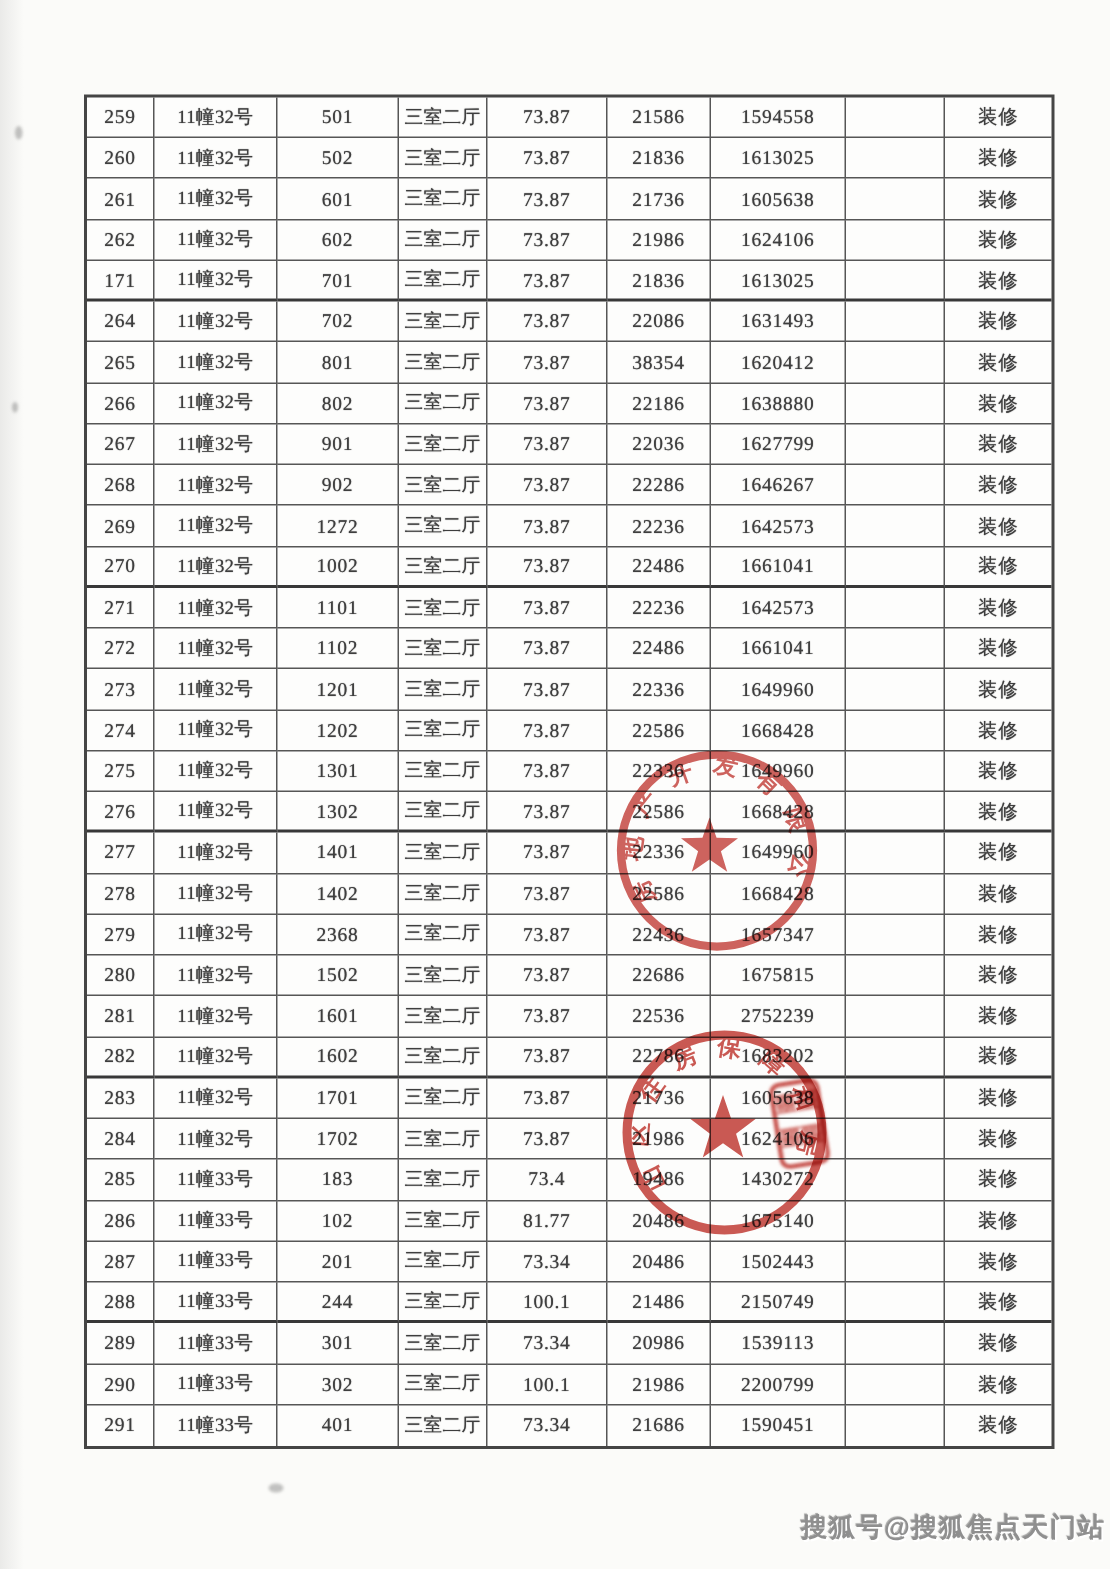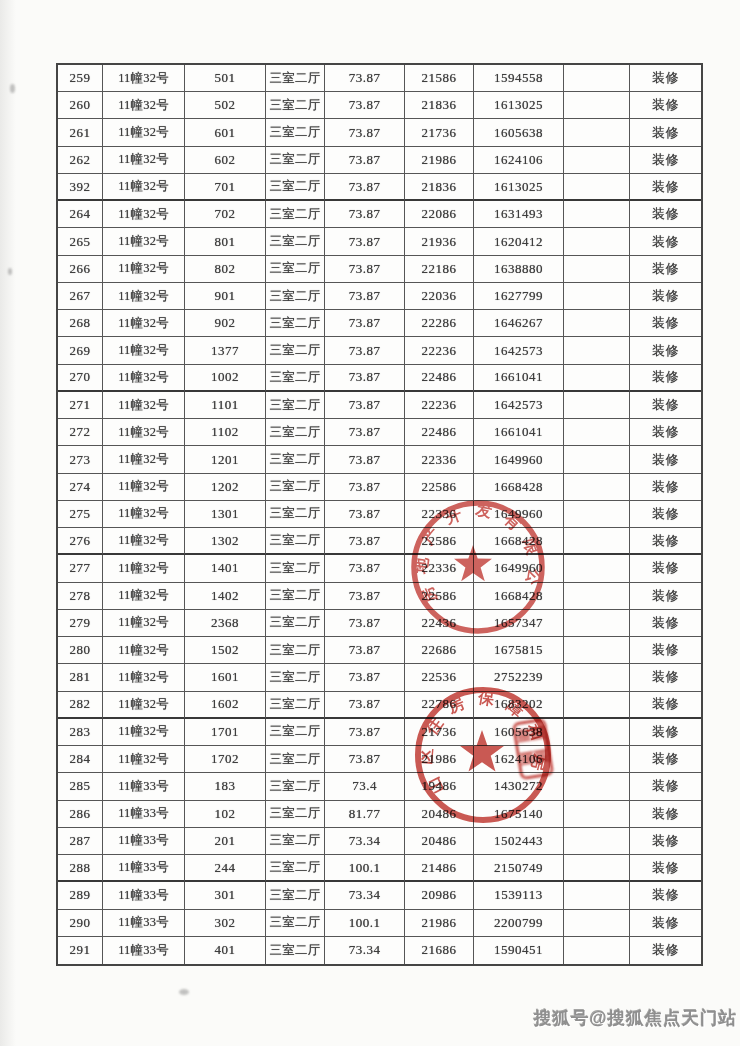--- a/index.html
+++ b/index.html
@@ -83,21 +83,21 @@
       <div class="cell c8">装修</div>
       <div class="cell c0">262</div>
       <div class="cell c1">11幢32号</div>
       <div class="cell c2">602</div>
       <div class="cell c3">三室二厅</div>
       <div class="cell c4">73.87</div>
       <div class="cell c5">21986</div>
       <div class="cell c6">1624106</div>
       <div class="cell c7"></div>
       <div class="cell c8">装修</div>
-      <div class="cell c0 thick">392</div>
+      <div class="cell c0 thick">171</div>
       <div class="cell c1 thick">11幢32号</div>
       <div class="cell c2 thick">701</div>
       <div class="cell c3 thick">三室二厅</div>
       <div class="cell c4 thick">73.87</div>
       <div class="cell c5 thick">21836</div>
       <div class="cell c6 thick">1613025</div>
       <div class="cell c7 thick"></div>
       <div class="cell c8 thick">装修</div>
       <div class="cell c0">264</div>
       <div class="cell c1">11幢32号</div>
@@ -106,21 +106,21 @@
       <div class="cell c4">73.87</div>
       <div class="cell c5">22086</div>
       <div class="cell c6">1631493</div>
       <div class="cell c7"></div>
       <div class="cell c8">装修</div>
       <div class="cell c0">265</div>
       <div class="cell c1">11幢32号</div>
       <div class="cell c2">801</div>
       <div class="cell c3">三室二厅</div>
       <div class="cell c4">73.87</div>
-      <div class="cell c5">21936</div>
+      <div class="cell c5">38354</div>
       <div class="cell c6">1620412</div>
       <div class="cell c7"></div>
       <div class="cell c8">装修</div>
       <div class="cell c0">266</div>
       <div class="cell c1">11幢32号</div>
       <div class="cell c2">802</div>
       <div class="cell c3">三室二厅</div>
       <div class="cell c4">73.87</div>
       <div class="cell c5">22186</div>
       <div class="cell c6">1638880</div>
@@ -139,21 +139,21 @@
       <div class="cell c1">11幢32号</div>
       <div class="cell c2">902</div>
       <div class="cell c3">三室二厅</div>
       <div class="cell c4">73.87</div>
       <div class="cell c5">22286</div>
       <div class="cell c6">1646267</div>
       <div class="cell c7"></div>
       <div class="cell c8">装修</div>
       <div class="cell c0">269</div>
       <div class="cell c1">11幢32号</div>
-      <div class="cell c2">1377</div>
+      <div class="cell c2">1272</div>
       <div class="cell c3">三室二厅</div>
       <div class="cell c4">73.87</div>
       <div class="cell c5">22236</div>
       <div class="cell c6">1642573</div>
       <div class="cell c7"></div>
       <div class="cell c8">装修</div>
       <div class="cell c0 thick">270</div>
       <div class="cell c1 thick">11幢32号</div>
       <div class="cell c2 thick">1002</div>
       <div class="cell c3 thick">三室二厅</div>

